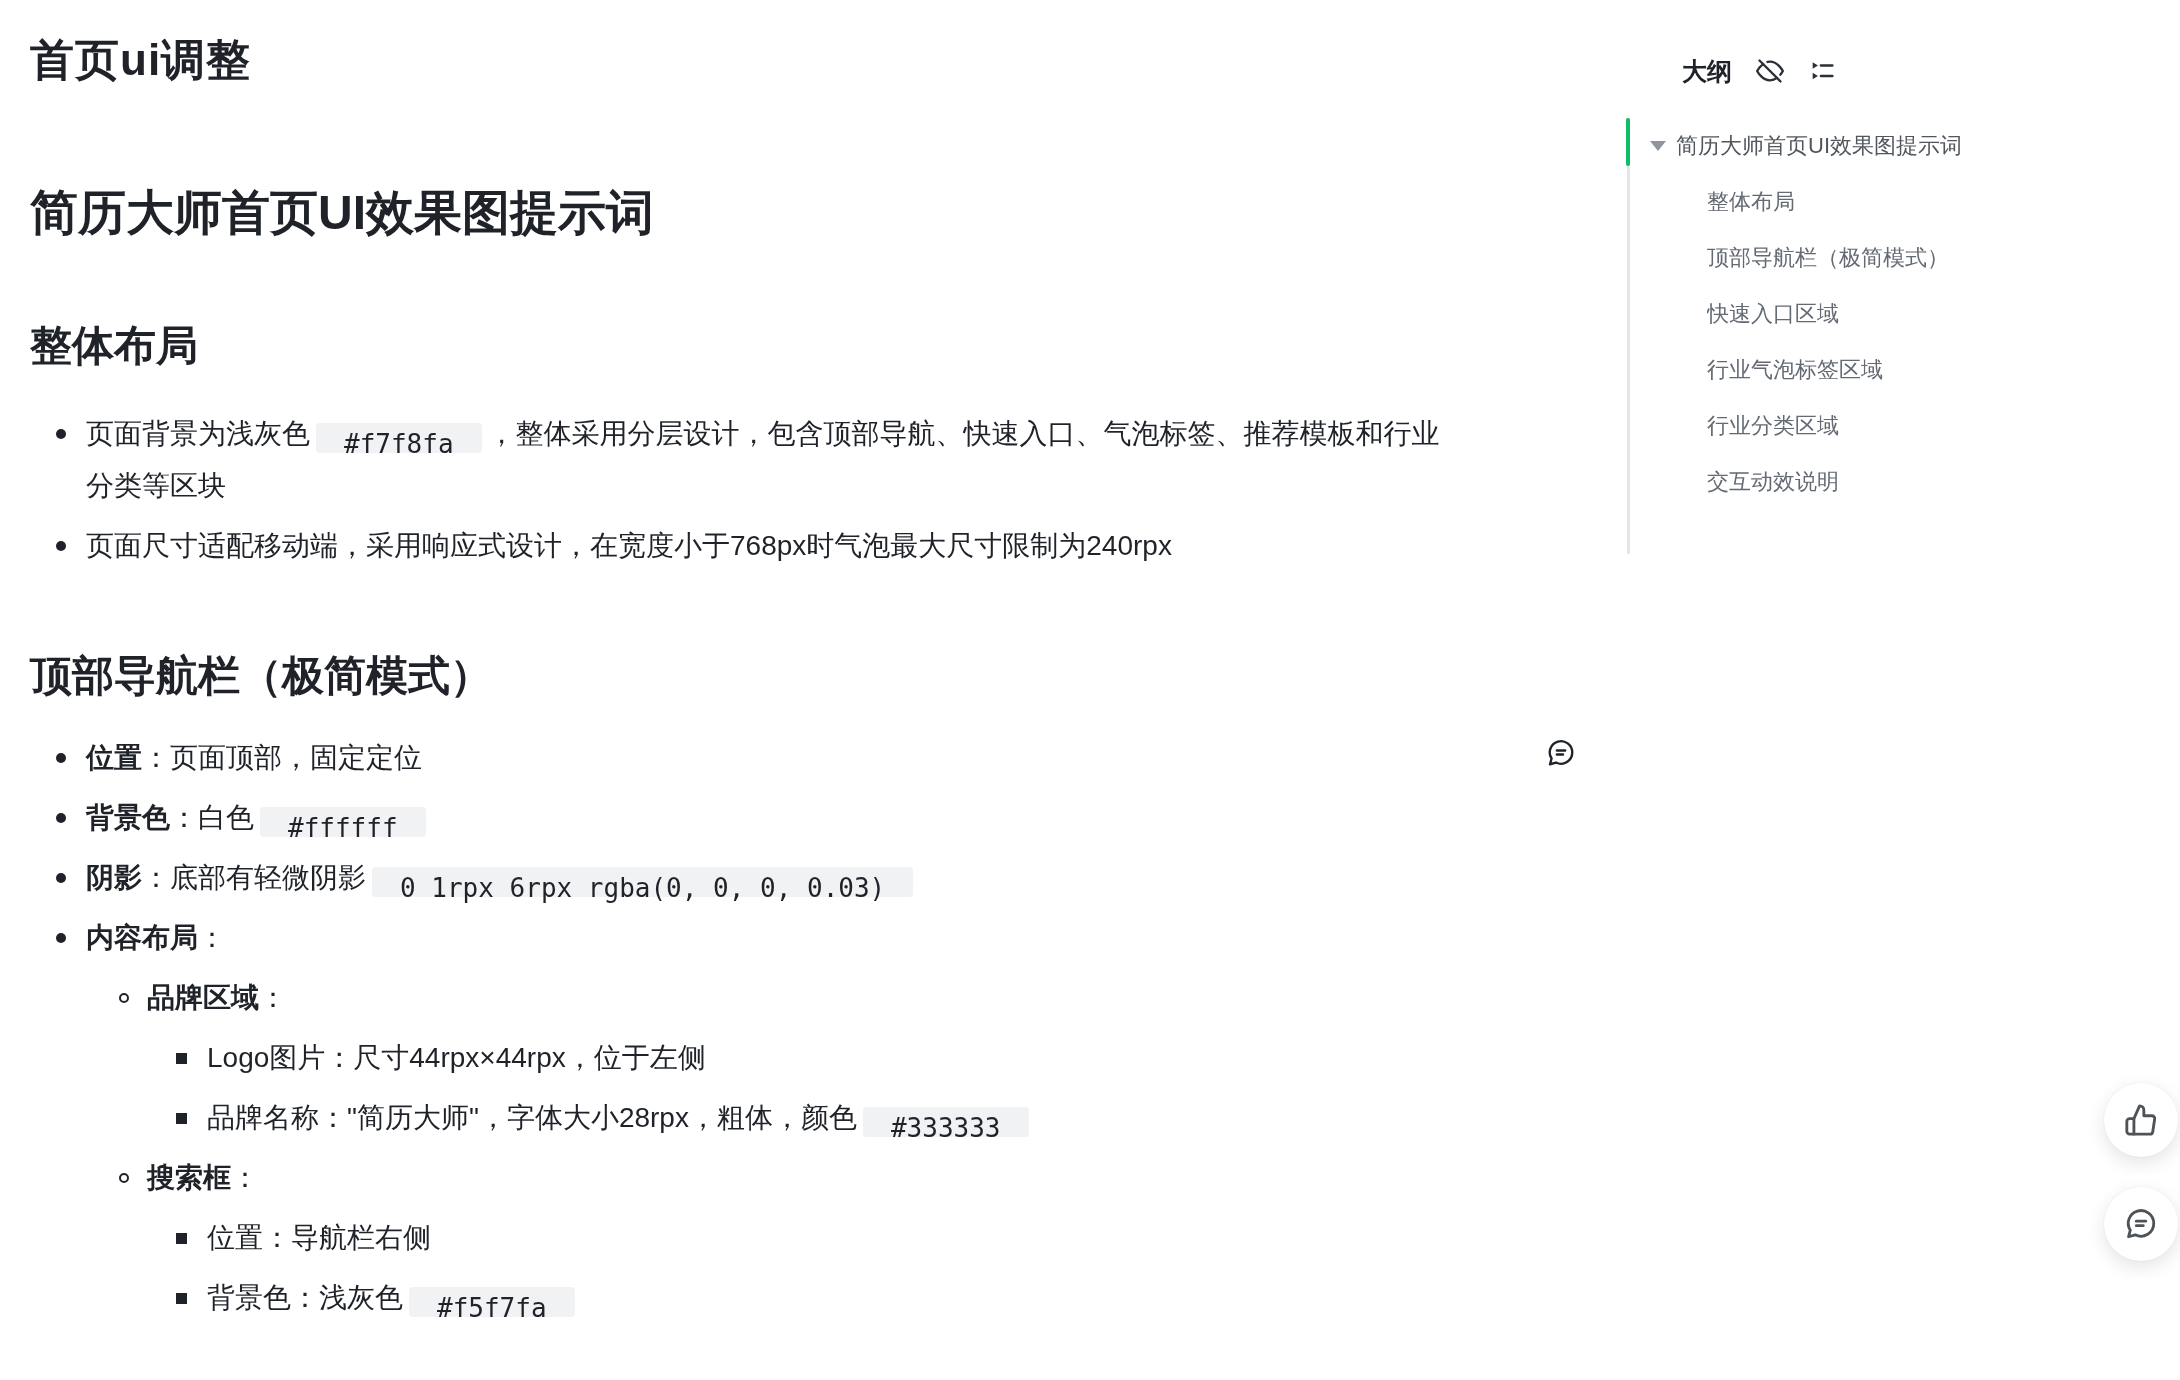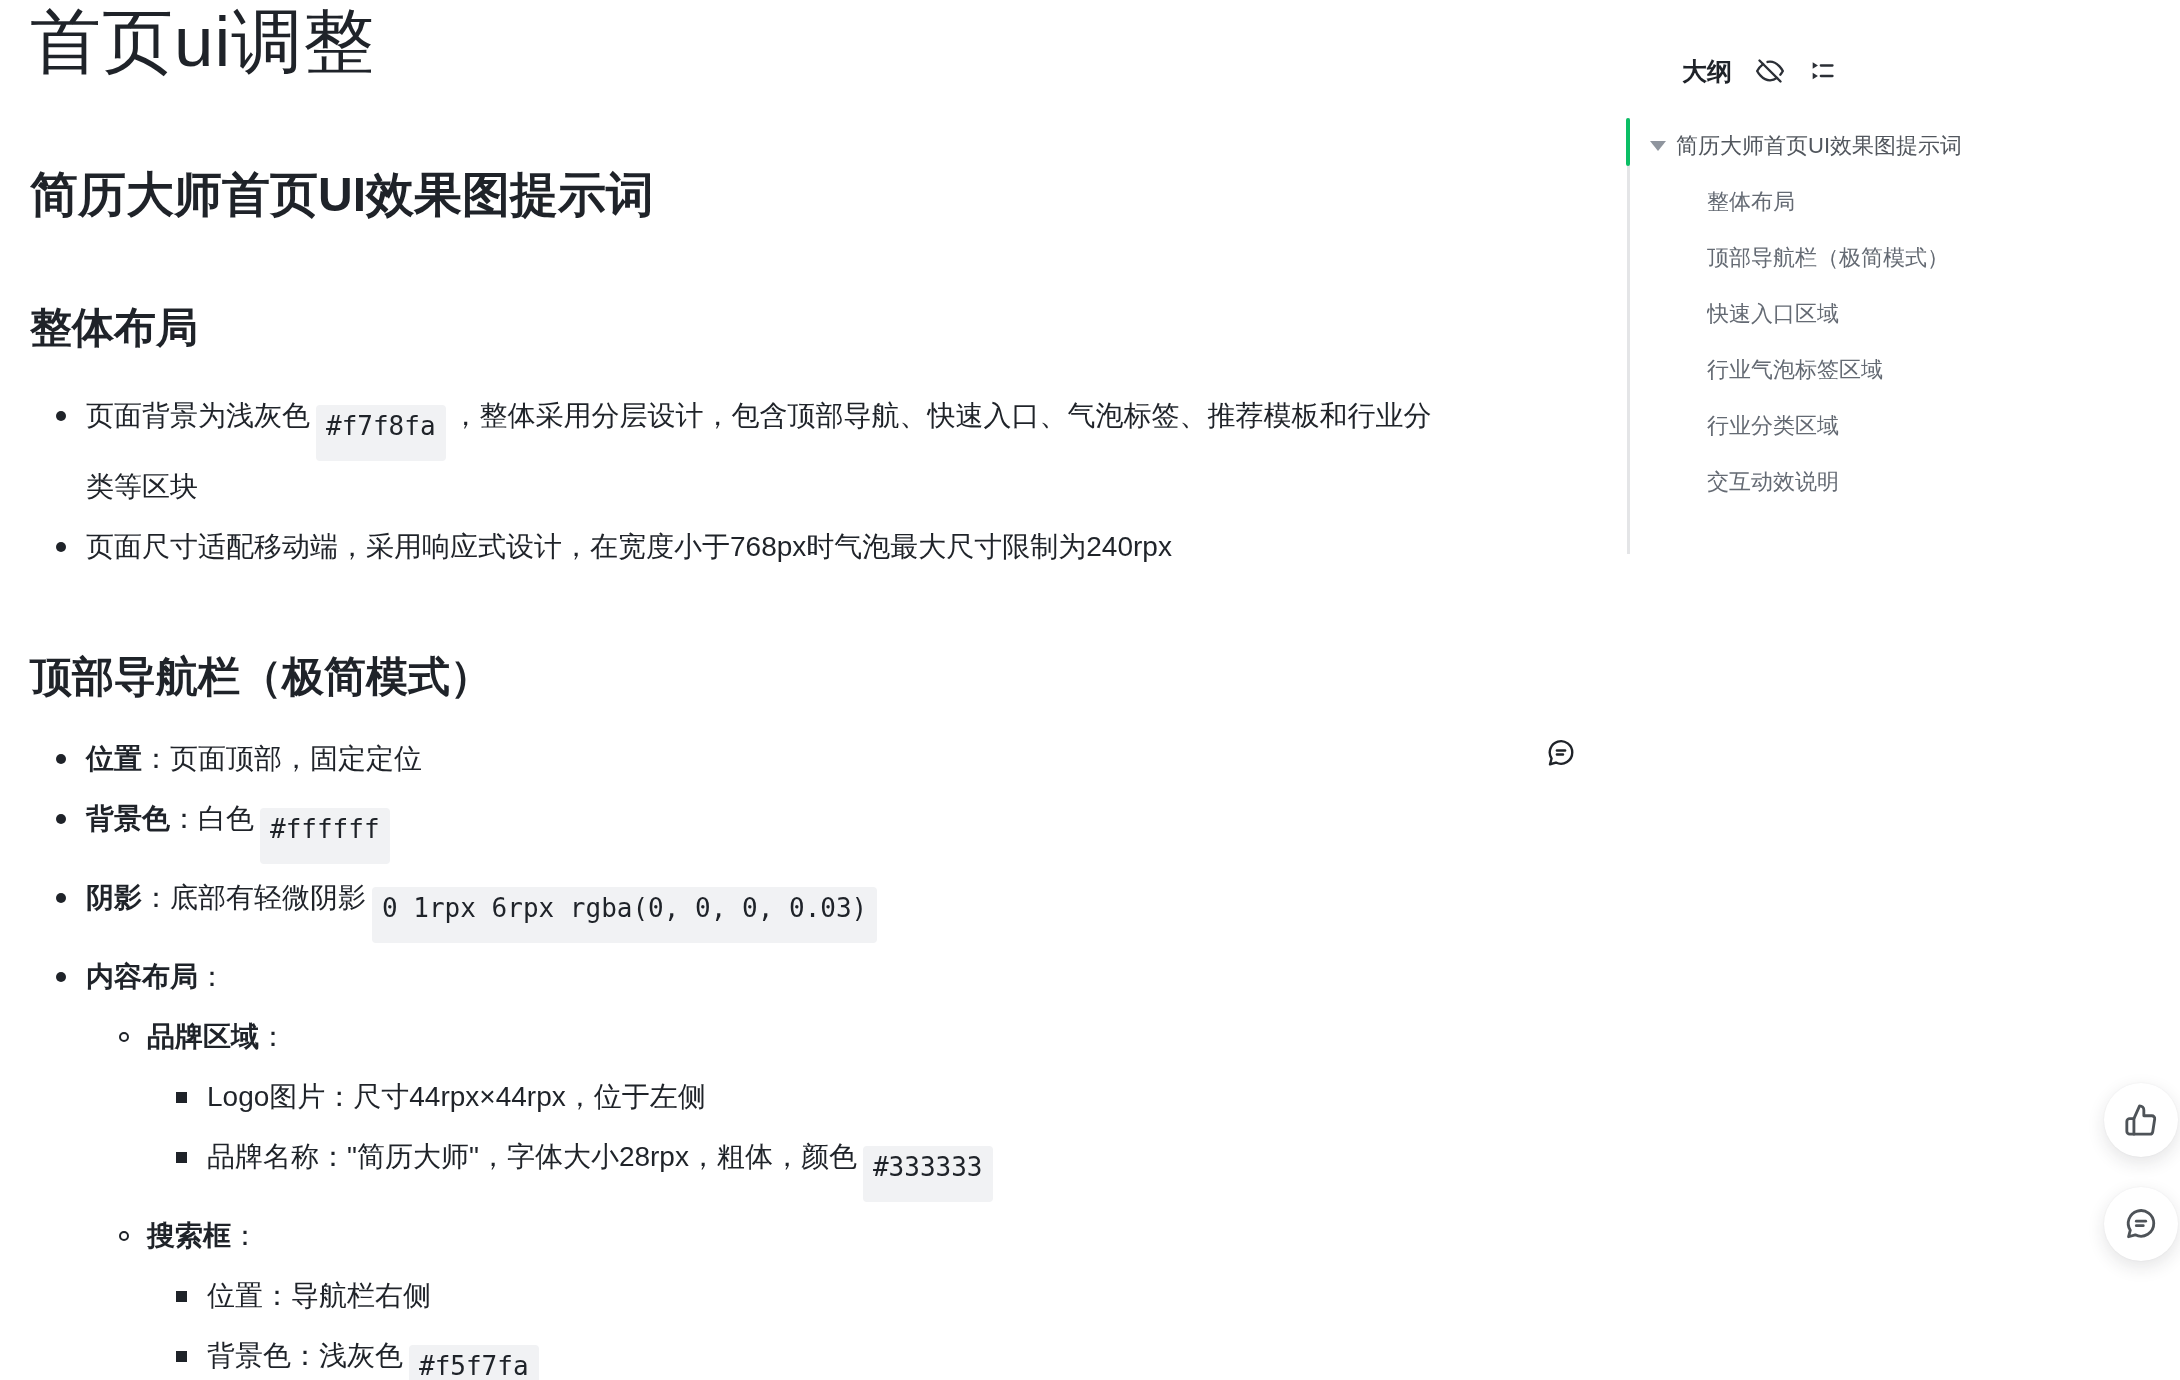--- a/index.html
+++ b/index.html
@@ -7,42 +7,42 @@
   body {
     position: relative;
     overflow: hidden;
     background: #ffffff;
     color: #1f2329;
     font-family: "Liberation Sans", "DejaVu Sans", sans-serif;
   }
 
   
   .doc { position: absolute; left: 30px; top: 0; width: 1410px; }
-  .doc-title { font-size: 71px; line-height: 80px; font-weight: 400; margin-top: 2px; letter-spacing: 1px; }
+  .doc-title { font-size: 44px; line-height: 80px; font-weight: 700; margin-top: 20px; letter-spacing: 1px; }
   .doc-h2 { font-size: 48px; line-height: 62px; font-weight: 700; margin-top: 82px; }
   .doc-h3 { font-size: 42px; line-height: 56px; font-weight: 700; margin-top: 74px; }
   .doc-h3.second { margin-top: 76px; }
 
   ul.doc-list { list-style: none; margin-top: 34px; font-size: 28px; }
   ul.doc-list.second { margin-top: 28px; }
   .doc-li { position: relative; line-height: 52px; margin-top: 8px; }
   .doc-li.l1 { padding-left: 56px; }
   .doc-li.l2 { padding-left: 117px; }
   .doc-li.l3 { padding-left: 177px; }
   .marker { position: absolute; top: 21px; }
   .m1 { left: 26px; width: 10px; height: 10px; border-radius: 50%; background: #1f2329; }
   .m2 { left: 89px; width: 10px; height: 10px; border-radius: 50%; background: transparent; border: 2px solid #1f2329; }
   .m3 { left: 146px; width: 11px; height: 11px; background: #1f2329; top: 21px; }
   .doc-li strong { font-weight: 700; }
   code.chip {
     display: inline-block;
     font-family: "DejaVu Sans Mono", "Liberation Mono", monospace;
-    font-size: 26px; line-height: 42px; height: 56px;
+    font-size: 26px; line-height: 42px; height: 30px;
     background: #f1f2f4; color: #1f2329;
-    border-radius: 4px; padding: 0 10px; margin: 0 6px;
+    border-radius: 4px; padding: 0 28px; margin: 0 6px;
     vertical-align: -10px; white-space: nowrap;
   }
 
   
   .comment-indicator { position: absolute; left: 1546px; top: 738px; width: 30px; height: 30px; cursor: pointer; }
   .comment-indicator svg { width: 100%; height: 100%; stroke: #1f2329; fill: none; stroke-width: 1.9; stroke-linecap: round; stroke-linejoin: round; }
 
   
   .outline-header { position: absolute; left: 1682px; top: 55px; display: flex; align-items: center; gap: 24px; }
   .outline-title { font-size: 25px; font-weight: 700; color: #1f2329; line-height: 32px; }

